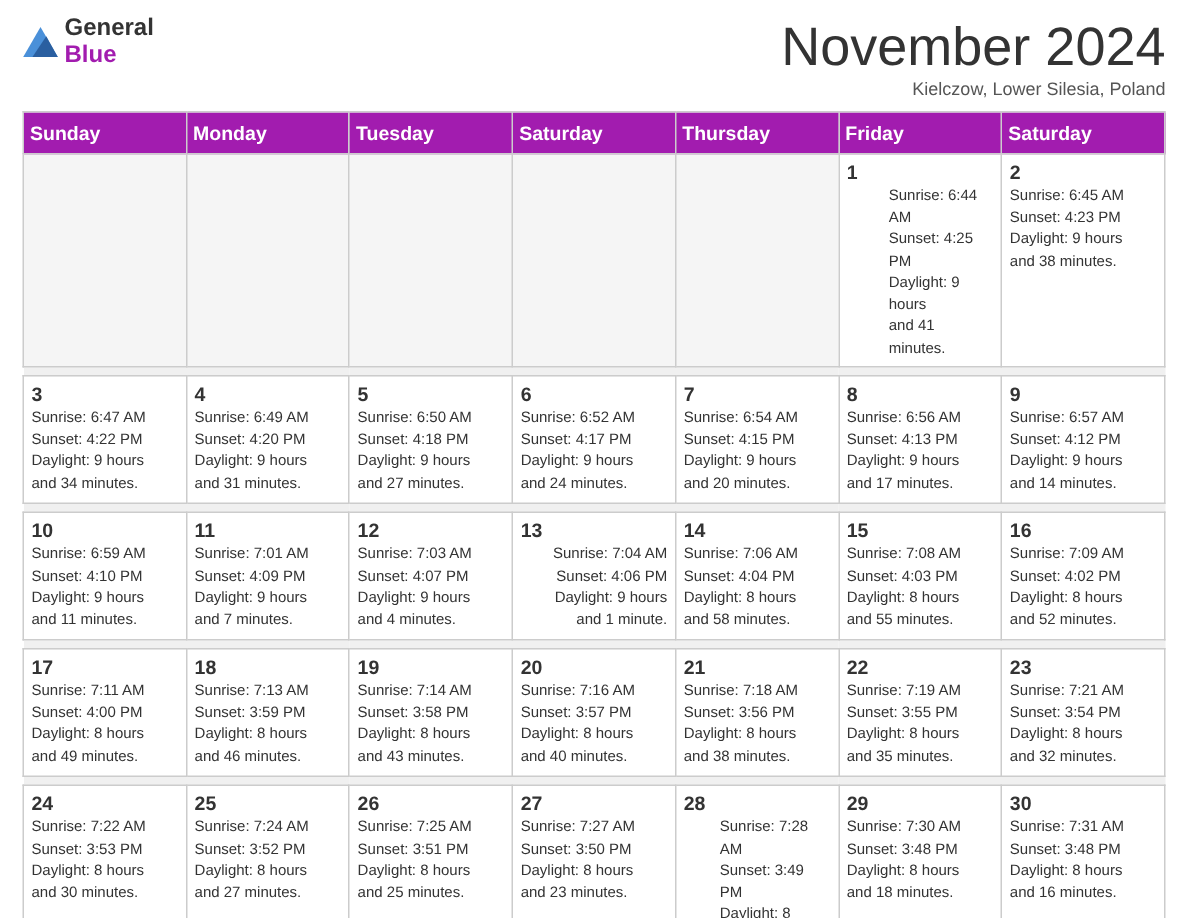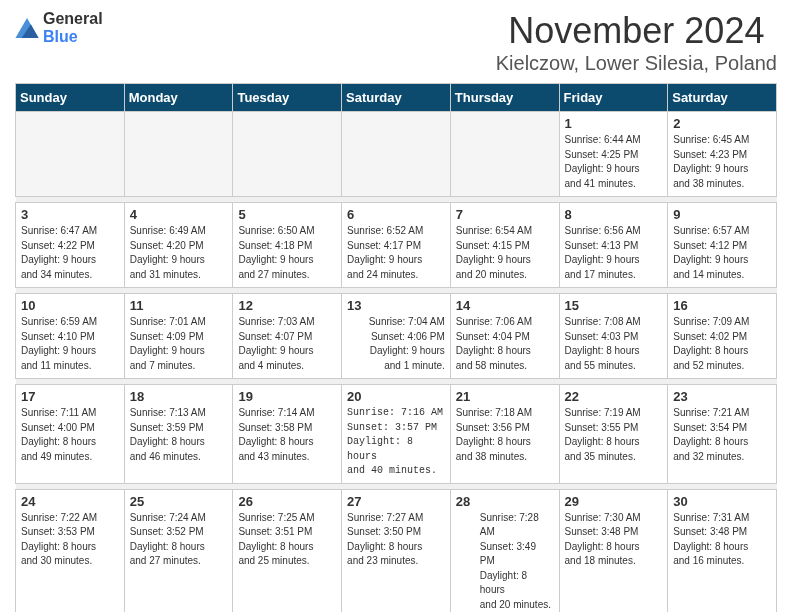--- a/index.html
+++ b/index.html
@@ -19,38 +19,38 @@
     .logo {
       display: flex;
       align-items: center;
       gap: 4px;
     }
     .logo-icon {
       width: 24px;
       height: 20px;
     }
     .title-area {
-      text-align: center;
+      text-align: right;
     }
     .month-title {
       font-size: 36px;
       font-weight: normal;
       color: #333;
     }
     .location-title {
-      font-size: 20px;
+      font-size: 12px;
       color: #555;
     }
     table {
       width: 100%;
       border-collapse: collapse;
       table-layout: fixed;
     }
     th {
-      background-color: #0c4a6e;
+      background-color: #a21caf;
       color: #fff;
       font-size: 13px;
       font-weight: bold;
       padding: 6px 4px;
       text-align: left;
       border: 1px solid #ccc;
     }
     td {
       border: 1px solid #ccc;
       vertical-align: top;
@@ -85,21 +85,21 @@
 <body>
 
 <div class="header">
   <div class="logo">
     <svg class="logo-icon" viewBox="0 0 30 26" xmlns="http://www.w3.org/2000/svg">
       <polygon points="0,26 15,0 30,26" fill="#4a90d9"></polygon>
       <polygon points="8,26 20,8 30,26" fill="#2a5fa0"></polygon>
     </svg>
     <div>
       <span style="font-size:16px;font-weight:bold;color:#333;">General</span><br>
-      <span style="font-size:16px;font-weight:bold;color:#3b82f6;">Blue</span>
+      <span style="font-size:16px;font-weight:bold;color:#a21caf;">Blue</span>
     </div>
   </div>
   <div class="title-area">
     <div class="month-title">November 2024</div>
     <div class="location-title">Kielczow, Lower Silesia, Poland</div>
   </div>
 </div>
 
 <table>
   <thead>
@@ -115,21 +115,21 @@
   </thead>
   <tbody id="calendar-body">
   <tr>
         <td class="empty"></td>
         <td class="empty"></td>
         <td class="empty"></td>
         <td class="empty"></td>
         <td class="empty"></td>
         <td>
           <span class="day-num">1</span>
-          <div class="day-info" style="white-space: pre-line;">Sunrise: 6:44 AM
+          <div class="day-info" style="white-space: pre-line; margin-left: 28px;">Sunrise: 6:44 AM
 Sunset: 4:25 PM
 Daylight: 9 hours
 and 41 minutes.</div>
         </td>
         <td>
           <span class="day-num">2</span>
           <div class="day-info" style="white-space: pre-line;">Sunrise: 6:45 AM
 Sunset: 4:23 PM
 Daylight: 9 hours
 and 38 minutes.</div>
@@ -281,21 +281,21 @@
         </td>
         <td>
           <span class="day-num">19</span>
           <div class="day-info" style="white-space: pre-line;">Sunrise: 7:14 AM
 Sunset: 3:58 PM
 Daylight: 8 hours
 and 43 minutes.</div>
         </td>
         <td>
           <span class="day-num">20</span>
-          <div class="day-info" style="white-space: pre-line; font-family: Liberation Mono, monospace;">Sunrise: 7:16 AM
+          <div class="day-info" style="white-space: pre-line;">Sunrise: 7:16 AM
 Sunset: 3:57 PM
 Daylight: 8 hours
 and 40 minutes.</div>
         </td>
         <td>
           <span class="day-num">21</span>
           <div class="day-info" style="white-space: pre-line;">Sunrise: 7:18 AM
 Sunset: 3:56 PM
 Daylight: 8 hours
 and 38 minutes.</div>

